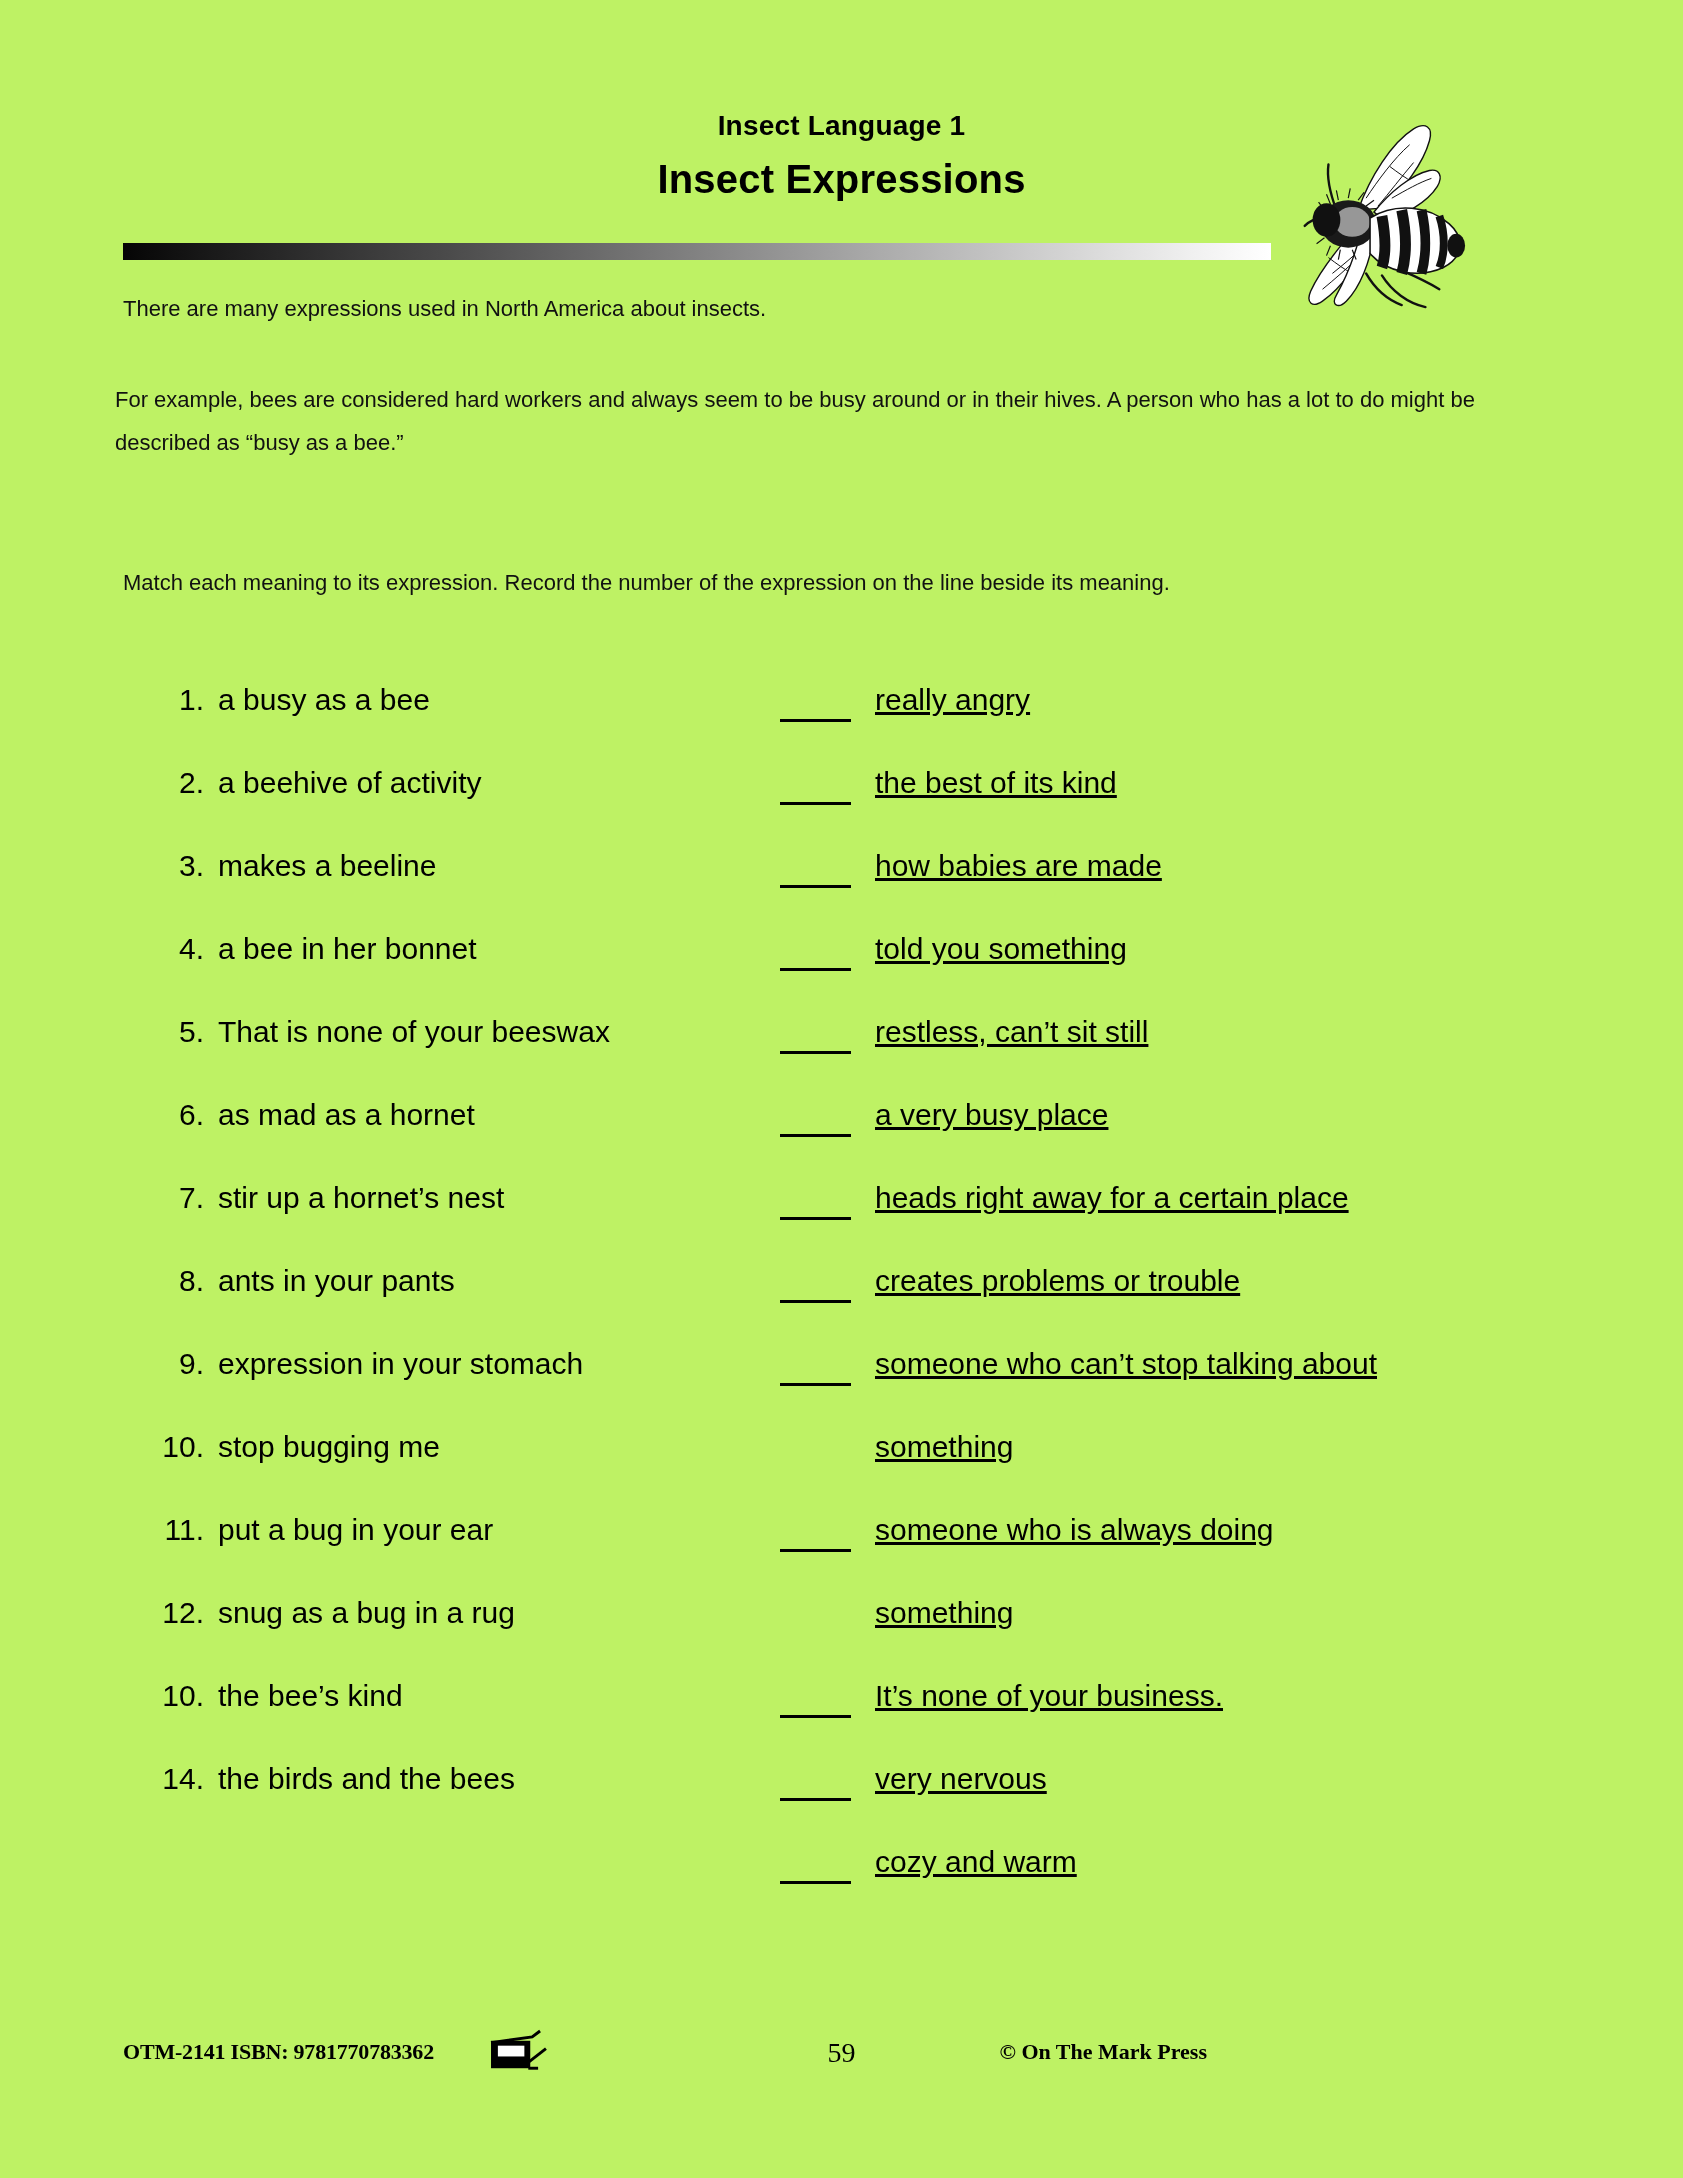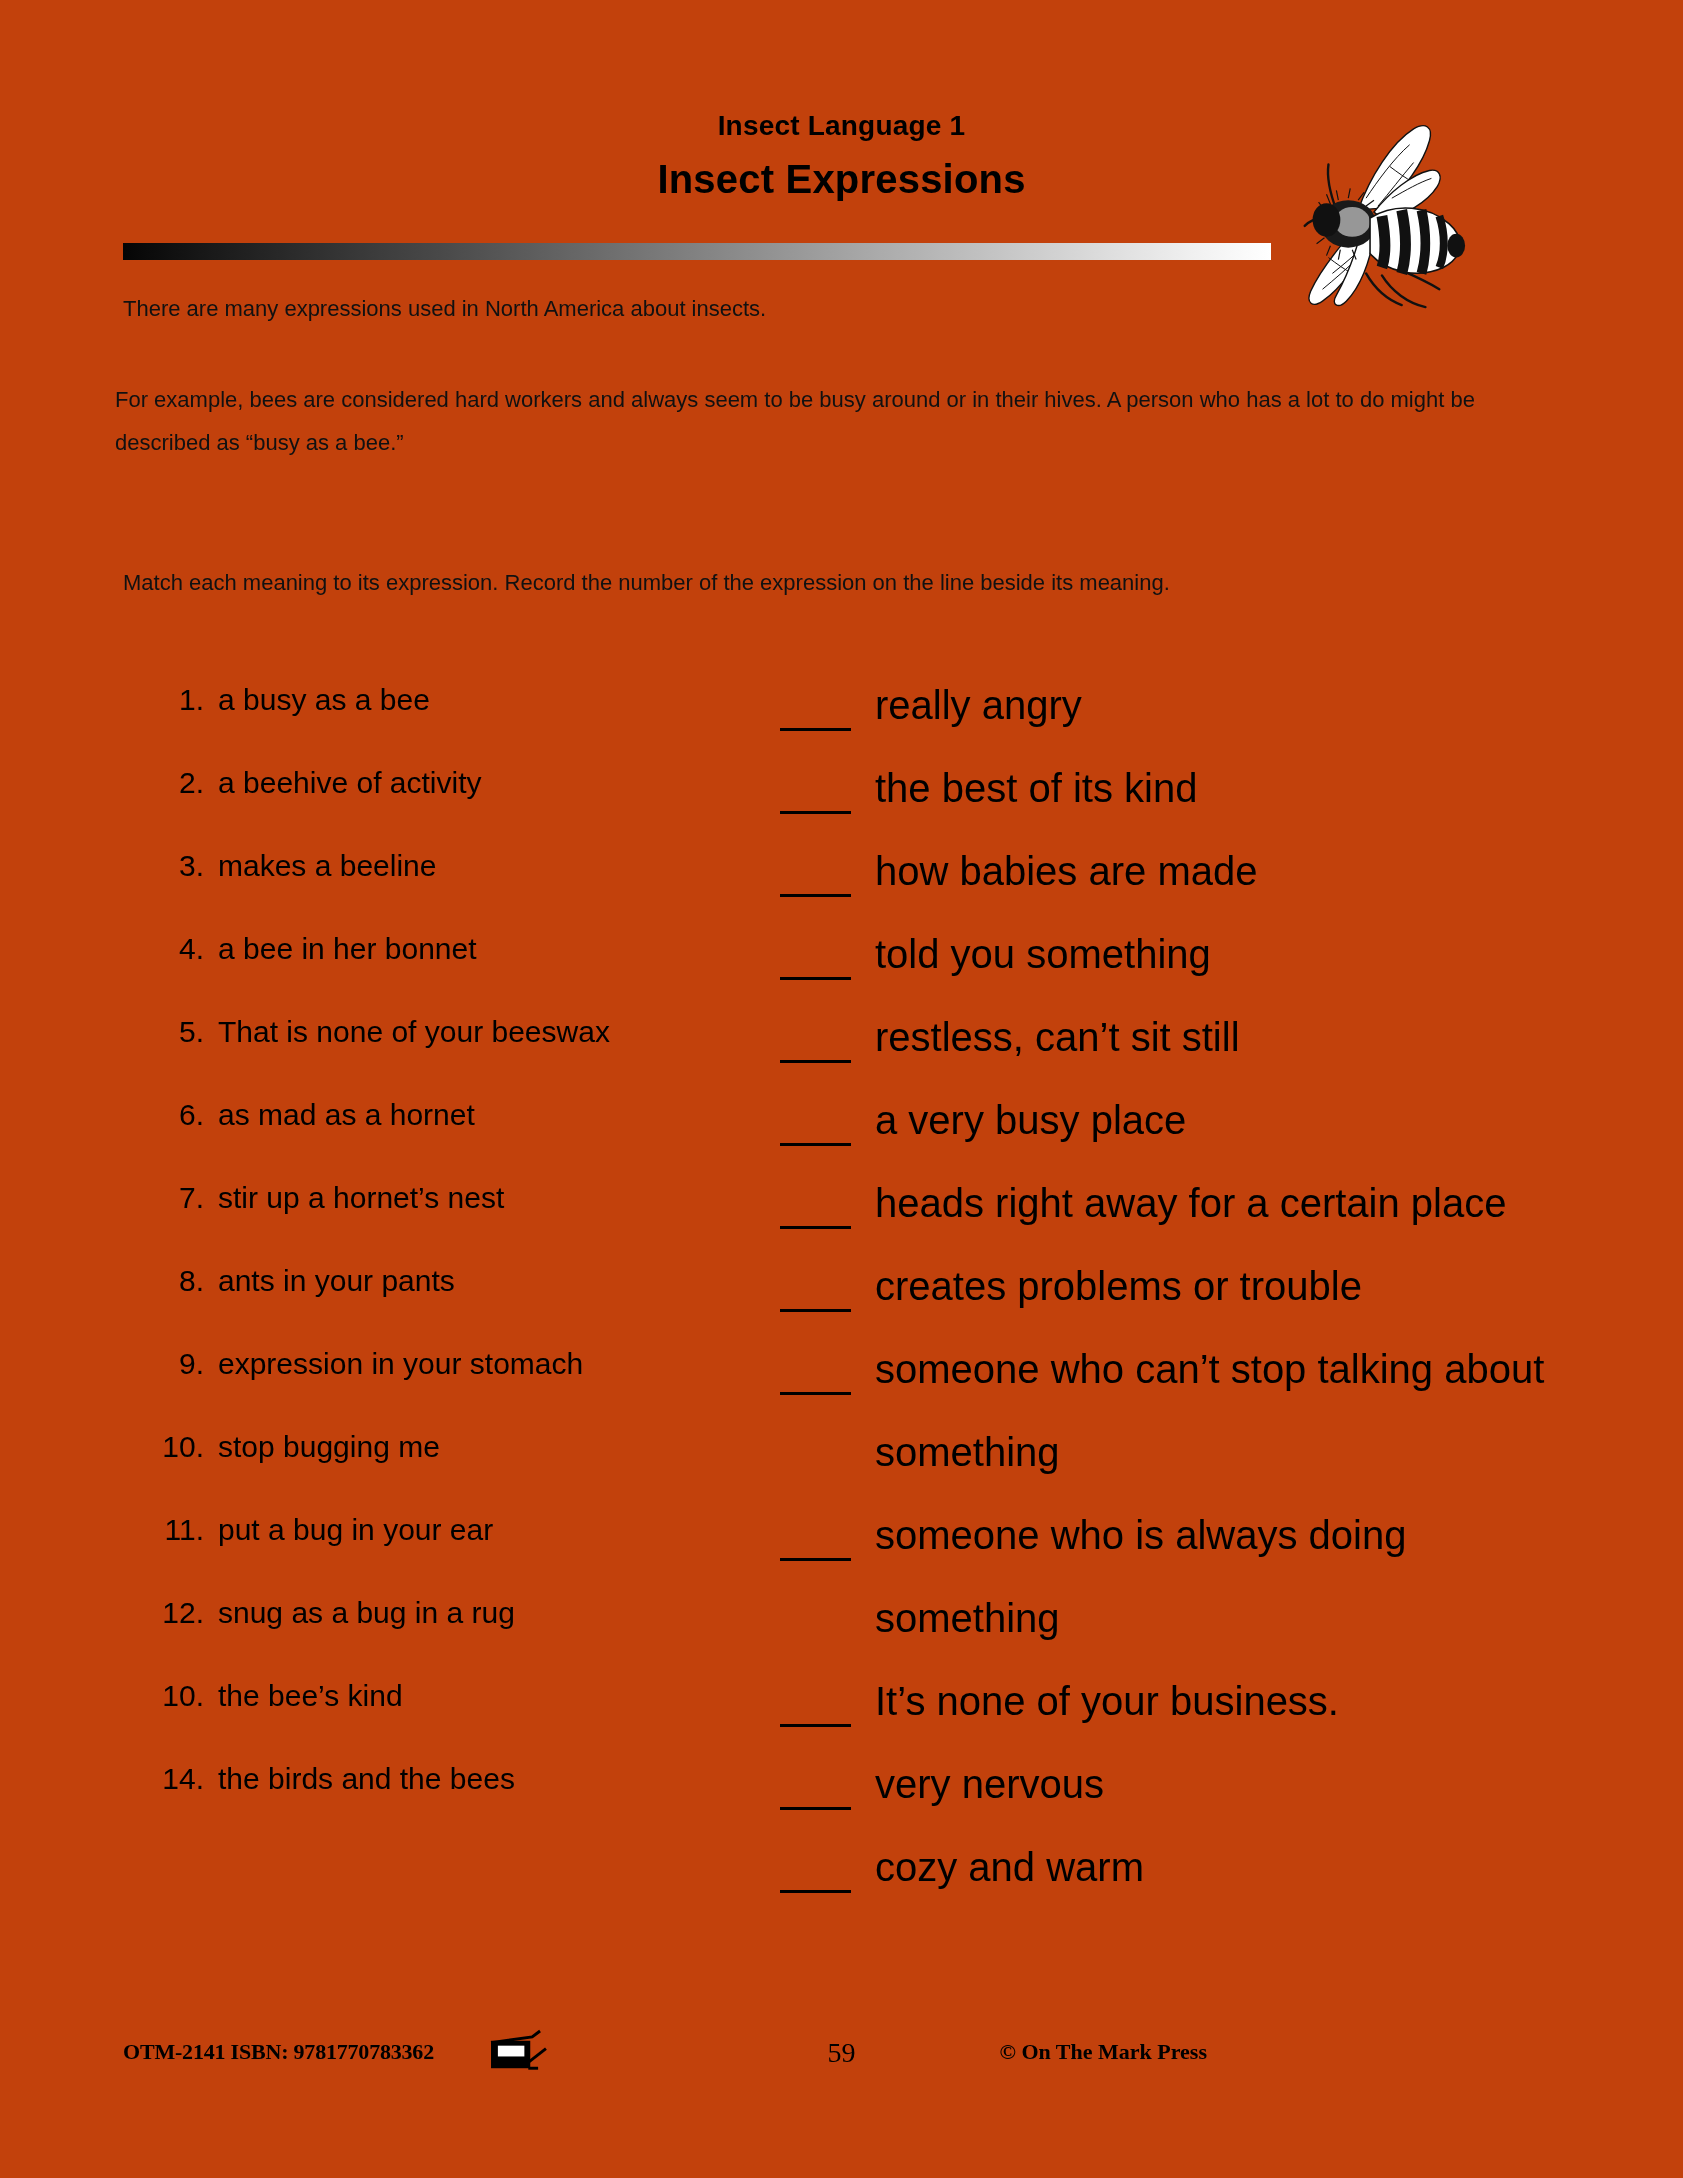--- a/index.html
+++ b/index.html
@@ -14,21 +14,21 @@
     font-family: "Liberation Sans", sans-serif;
     color: #000000;
     overflow: hidden;
   }
 
   .page {
     position: absolute;
     left: 0; top: 0;
     width: 1683px;
     height: 2178px;
-    background: #c2410c;
+    background: #bef264;
   }
 
   
   .header {
     position: absolute;
     left: 0;
     top: 111px;
     width: 1683px;
     text-align: center;
   }
@@ -123,21 +123,22 @@
   }
   .expr-text {
     flex: 1 1 auto;
     white-space: nowrap;
   }
 
   .mean-row {
     display: flex;
     align-items: baseline;
     height: 83px;
-    font-size: 40px;
+    font-size: 30px;
+    text-decoration: underline;
   }
   .blank {
     flex: 0 0 auto;
     width: 71px;
     margin-right: 24px;
     position: relative;
     top: -2px;
   }
   .blank .line {
     display: block;

